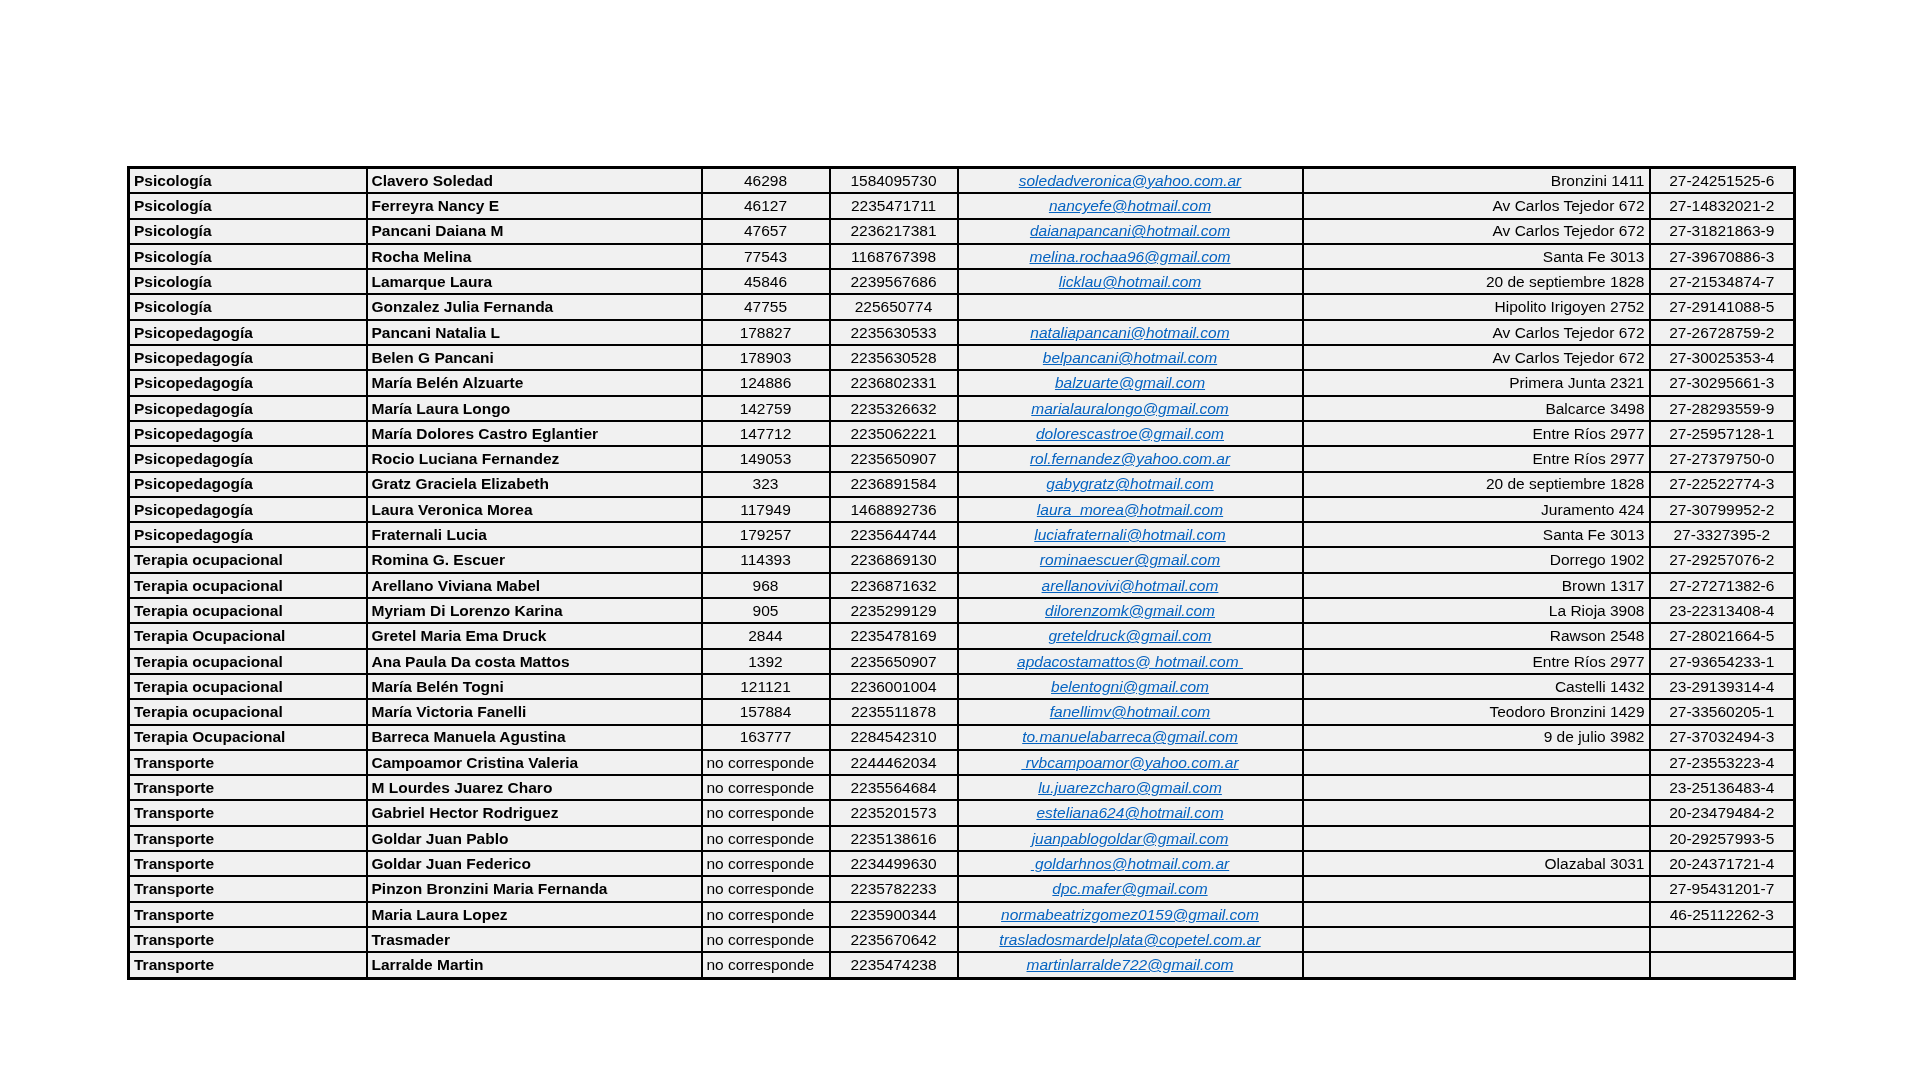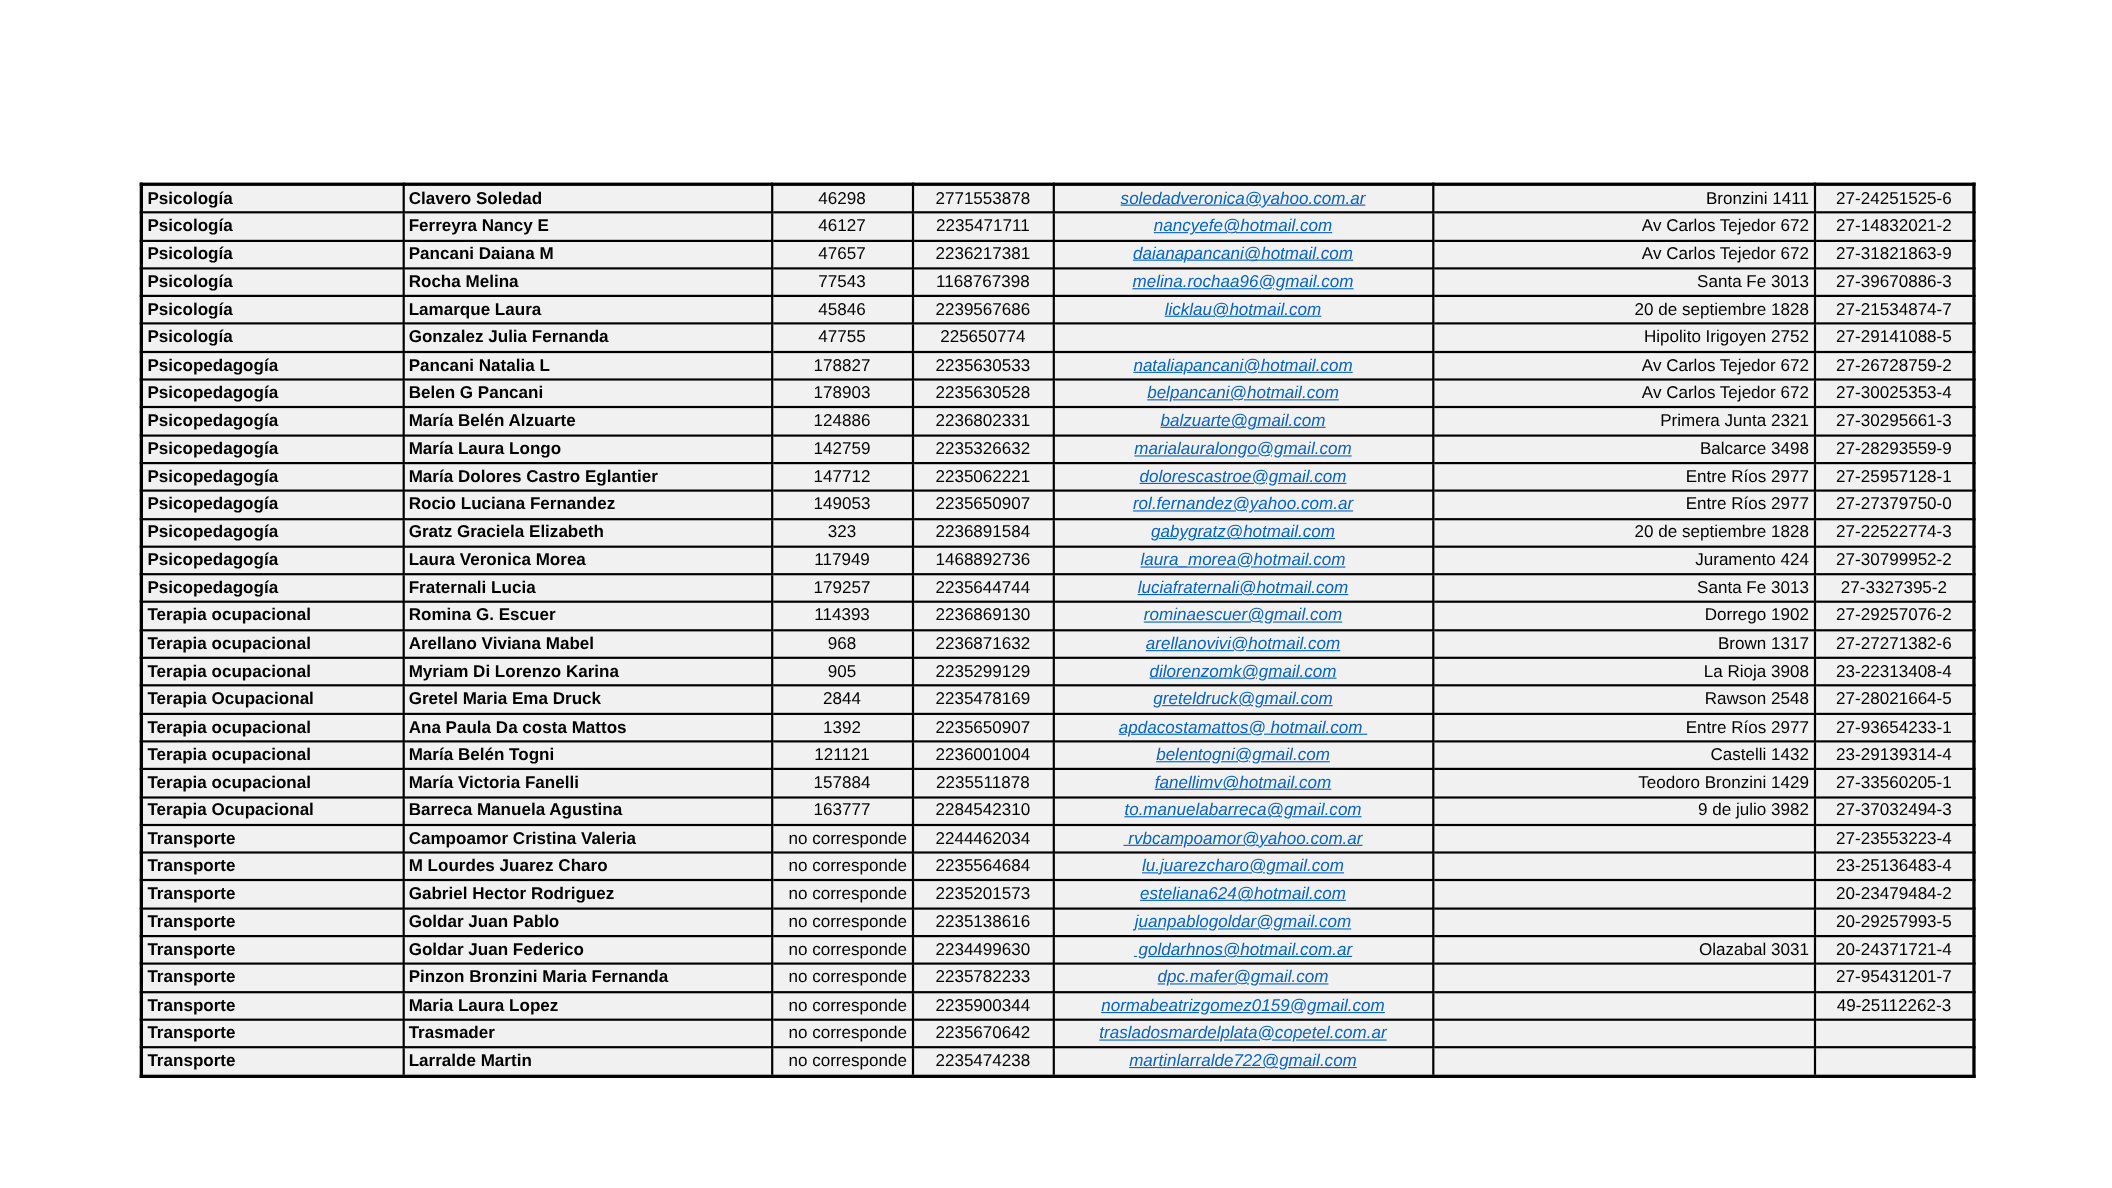--- a/index.html
+++ b/index.html
@@ -40,21 +40,21 @@
   td.col-number, td.col-phone, td.col-cuit{
     text-align:center;
   }
   td.col-email{
     text-align:center;
   }
   td.col-address{
     text-align:right;
   }
   td.nc{
-    text-align:right;
+    text-align:left;
     padding:0 1px;
     margin-top:40px;
   }
   a.email-link{
     color:#0563c1;
     text-decoration:underline;
     white-space:pre;
     cursor:pointer;
     font-style:italic;
   }
@@ -71,21 +71,21 @@
       <col style="width:128px">
       <col style="width:345px">
       <col style="width:347px">
       <col style="width:145px">
     </colgroup>
     <tbody>
         <tr>
           <td class="col-category">Psicología</td>
           <td class="col-name">Clavero Soledad</td>
           <td class="col-number">46298</td>
-          <td class="col-phone">2771553878</td>
+          <td class="col-phone">1584095730</td>
           <td class="col-email"><a class="email-link">soledadveronica@yahoo.com.ar</a></td>
           <td class="col-address">Bronzini 1411</td>
           <td class="col-cuit">27-24251525-6</td>
         </tr>
         <tr>
           <td class="col-category">Psicología</td>
           <td class="col-name">Ferreyra Nancy E</td>
           <td class="col-number">46127</td>
           <td class="col-phone">2235471711</td>
           <td class="col-email"><a class="email-link">nancyefe@hotmail.com</a></td>
@@ -335,21 +335,21 @@
           <td class="col-address"></td>
           <td class="col-cuit">27-95431201-7</td>
         </tr>
         <tr>
           <td class="col-category">Transporte</td>
           <td class="col-name">Maria Laura Lopez</td>
           <td class="col-number nc">no corresponde</td>
           <td class="col-phone">2235900344</td>
           <td class="col-email"><a class="email-link">normabeatrizgomez0159@gmail.com</a></td>
           <td class="col-address"></td>
-          <td class="col-cuit">49-25112262-3</td>
+          <td class="col-cuit">46-25112262-3</td>
         </tr>
         <tr>
           <td class="col-category">Transporte</td>
           <td class="col-name">Trasmader</td>
           <td class="col-number nc">no corresponde</td>
           <td class="col-phone">2235670642</td>
           <td class="col-email"><a class="email-link">trasladosmardelplata@copetel.com.ar</a></td>
           <td class="col-address"></td>
           <td class="col-cuit"></td>
         </tr>

